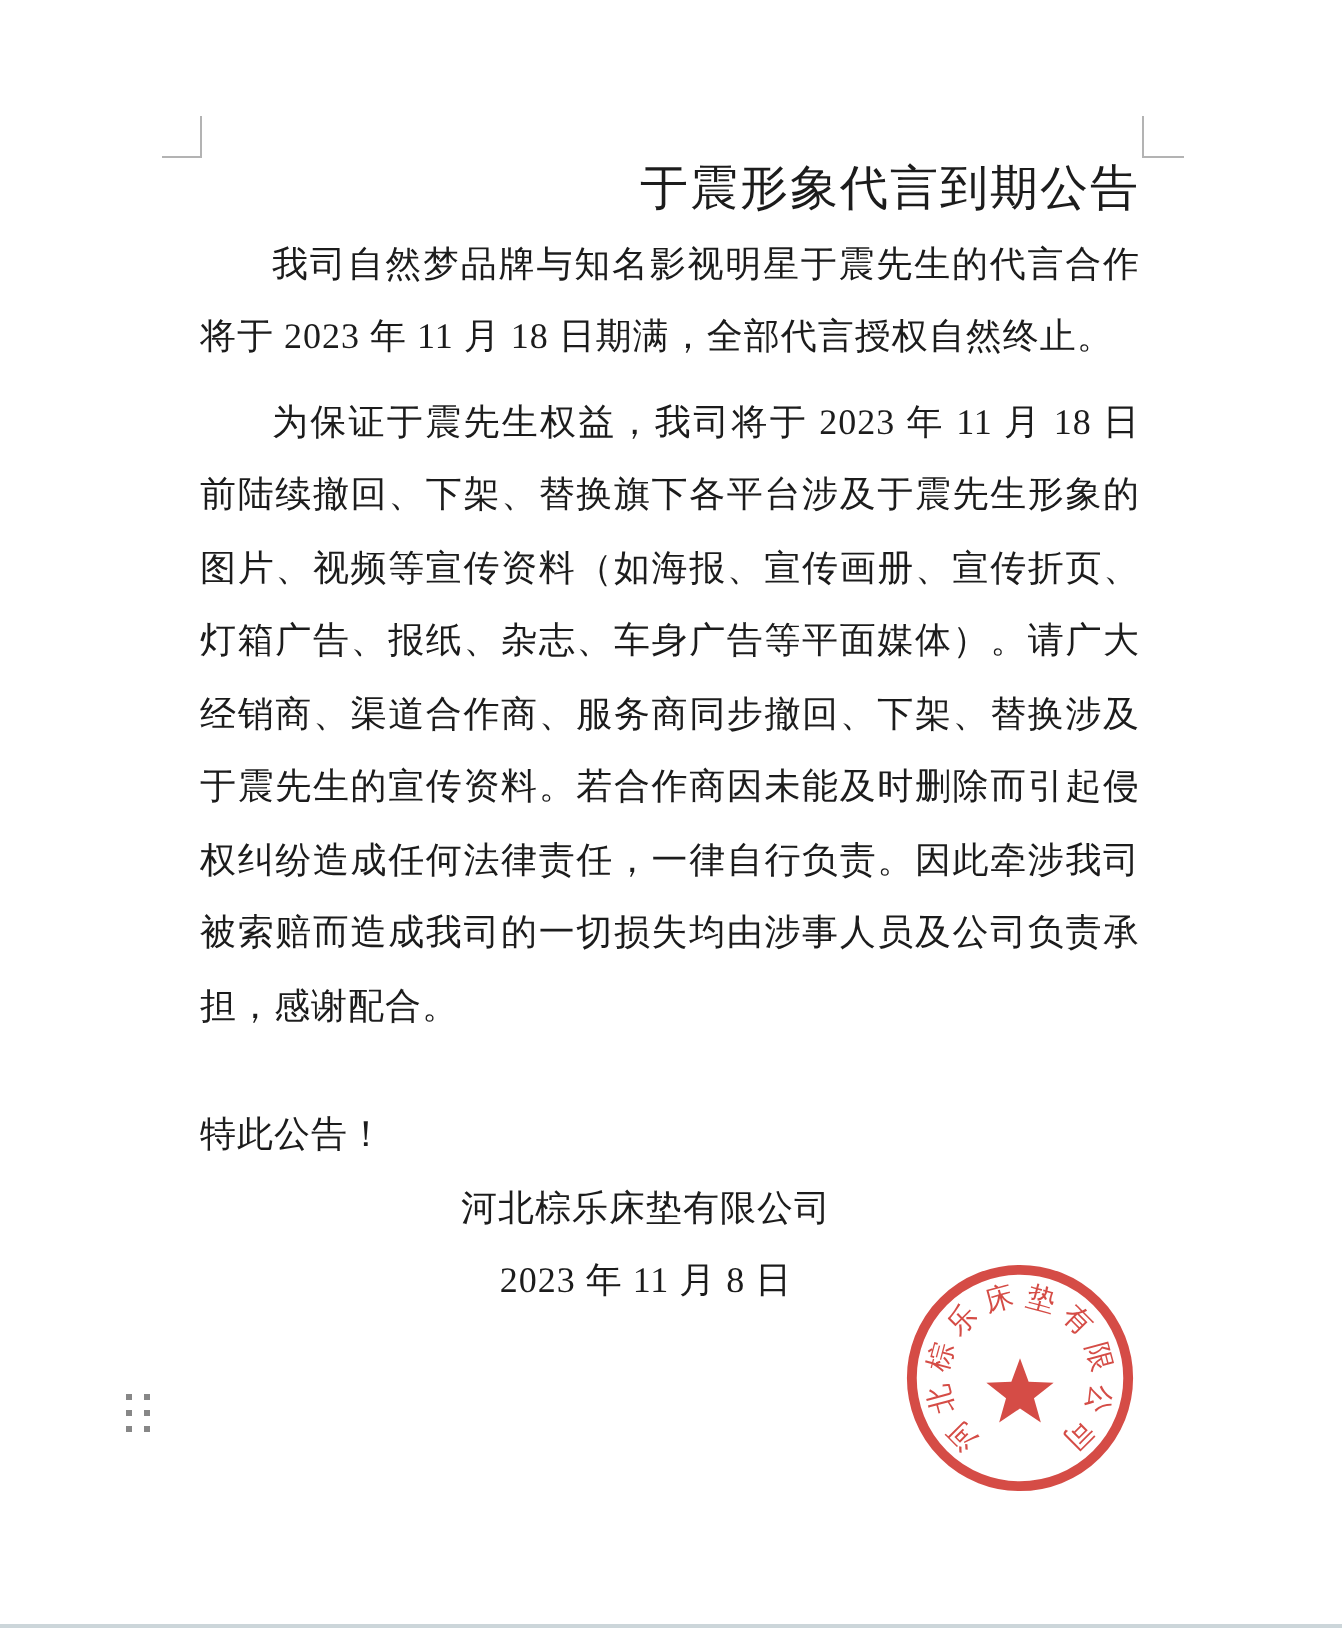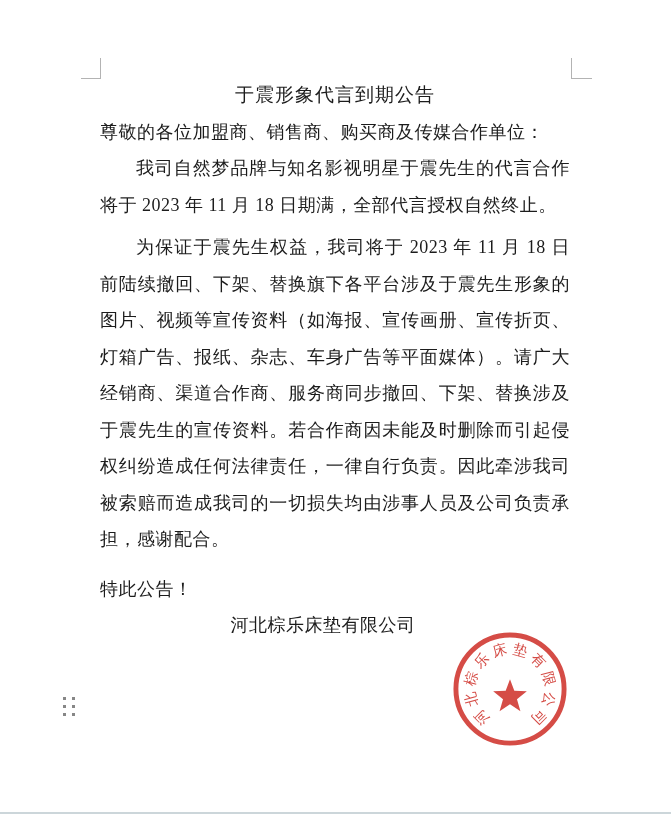--- a/index.html
+++ b/index.html
@@ -25,27 +25,27 @@
   }
 
   
   .doc {
     position: absolute; left: 100px; top: 77px; width: 470px;
     font-size: 18px; line-height: 36.5px;
     text-align: justify;
     letter-spacing: 0.5px;
   }
   .doc h1 {
-    font-size: 19px; font-weight: normal;
-    text-align: center; letter-spacing: 1px;
+    font-size: 24px; font-weight: normal;
+    text-align: right; letter-spacing: 1px;
     line-height: 36.5px;
   }
   .para { text-indent: 2em; }
   .para.p2 { margin-top: 6px; }
-  .closing { margin-top: 13px; text-align: left; }
+  .closing { margin-top: 28px; text-align: left; }
   .signature { text-align: center; padding-right: 24px; }
   .signature .company { line-height: 36.5px; }
   .signature .date { line-height: 36.5px; }
 
   
   .seal {
     position: absolute; left: 451px; top: 630px;
     width: 118px; height: 118px;
     mix-blend-mode: multiply;
     opacity: 0.88;
@@ -72,26 +72,26 @@
 </head>
 <body>
 
 <div class="page">
 
   <div class="crop-tl"></div>
   <div class="crop-tr"></div>
 
   <div class="doc">
     <h1>于震形象代言到期公告</h1>
-    <p class="salutation">尊敬的各位加盟商、销售商、购买商及传媒合作单位：</p>
     <p class="para p1">我司自然梦品牌与知名影视明星于震先生的代言合作将于 2023 年 11 月 18 日期满，全部代言授权自然终止。</p>
     <p class="para p2">为保证于震先生权益，我司将于 2023 年 11 月 18 日前陆续撤回、下架、替换旗下各平台涉及于震先生形象的图片、视频等宣传资料（如海报、宣传画册、宣传折页、灯箱广告、报纸、杂志、车身广告等平面媒体）。请广大经销商、渠道合作商、服务商同步撤回、下架、替换涉及于震先生的宣传资料。若合作商因未能及时删除而引起侵权纠纷造成任何法律责任，一律自行负责。因此牵涉我司被索赔而造成我司的一切损失均由涉事人员及公司负责承担，感谢配合。</p>
     <p class="closing">特此公告！</p>
     <div class="signature">
       <div class="company">河北棕乐床垫有限公司</div>
+      <div class="date">2023 年 11 月 8 日</div>
     </div>
   </div>
 
   <div class="seal">
     <svg viewBox="0 0 120 120" xmlns="http://www.w3.org/2000/svg">
       <circle id="seal-ring" cx="60" cy="60" r="55" fill="none" stroke-width="5" stroke="#cf332c"></circle>
       <polygon id="seal-star" points="60,50 64.4,61.9 77.1,62.4 67.1,70.3 70.6,82.6 60,75.5 49.4,82.6 52.9,70.3 42.9,62.4 55.6,61.9" fill="#cf332c"></polygon>
       <g id="seal-text" font-size="14.5" text-anchor="middle" font-family="Liberation Serif, DejaVu Serif, serif" fill="#cf332c">
           <text x="31.0" y="89.0" transform="rotate(-135.0 31.0 89.0)" dominant-baseline="central">河</text>
           <text x="20.4" y="70.6" transform="rotate(-105.0 20.4 70.6)" dominant-baseline="central">北</text>

